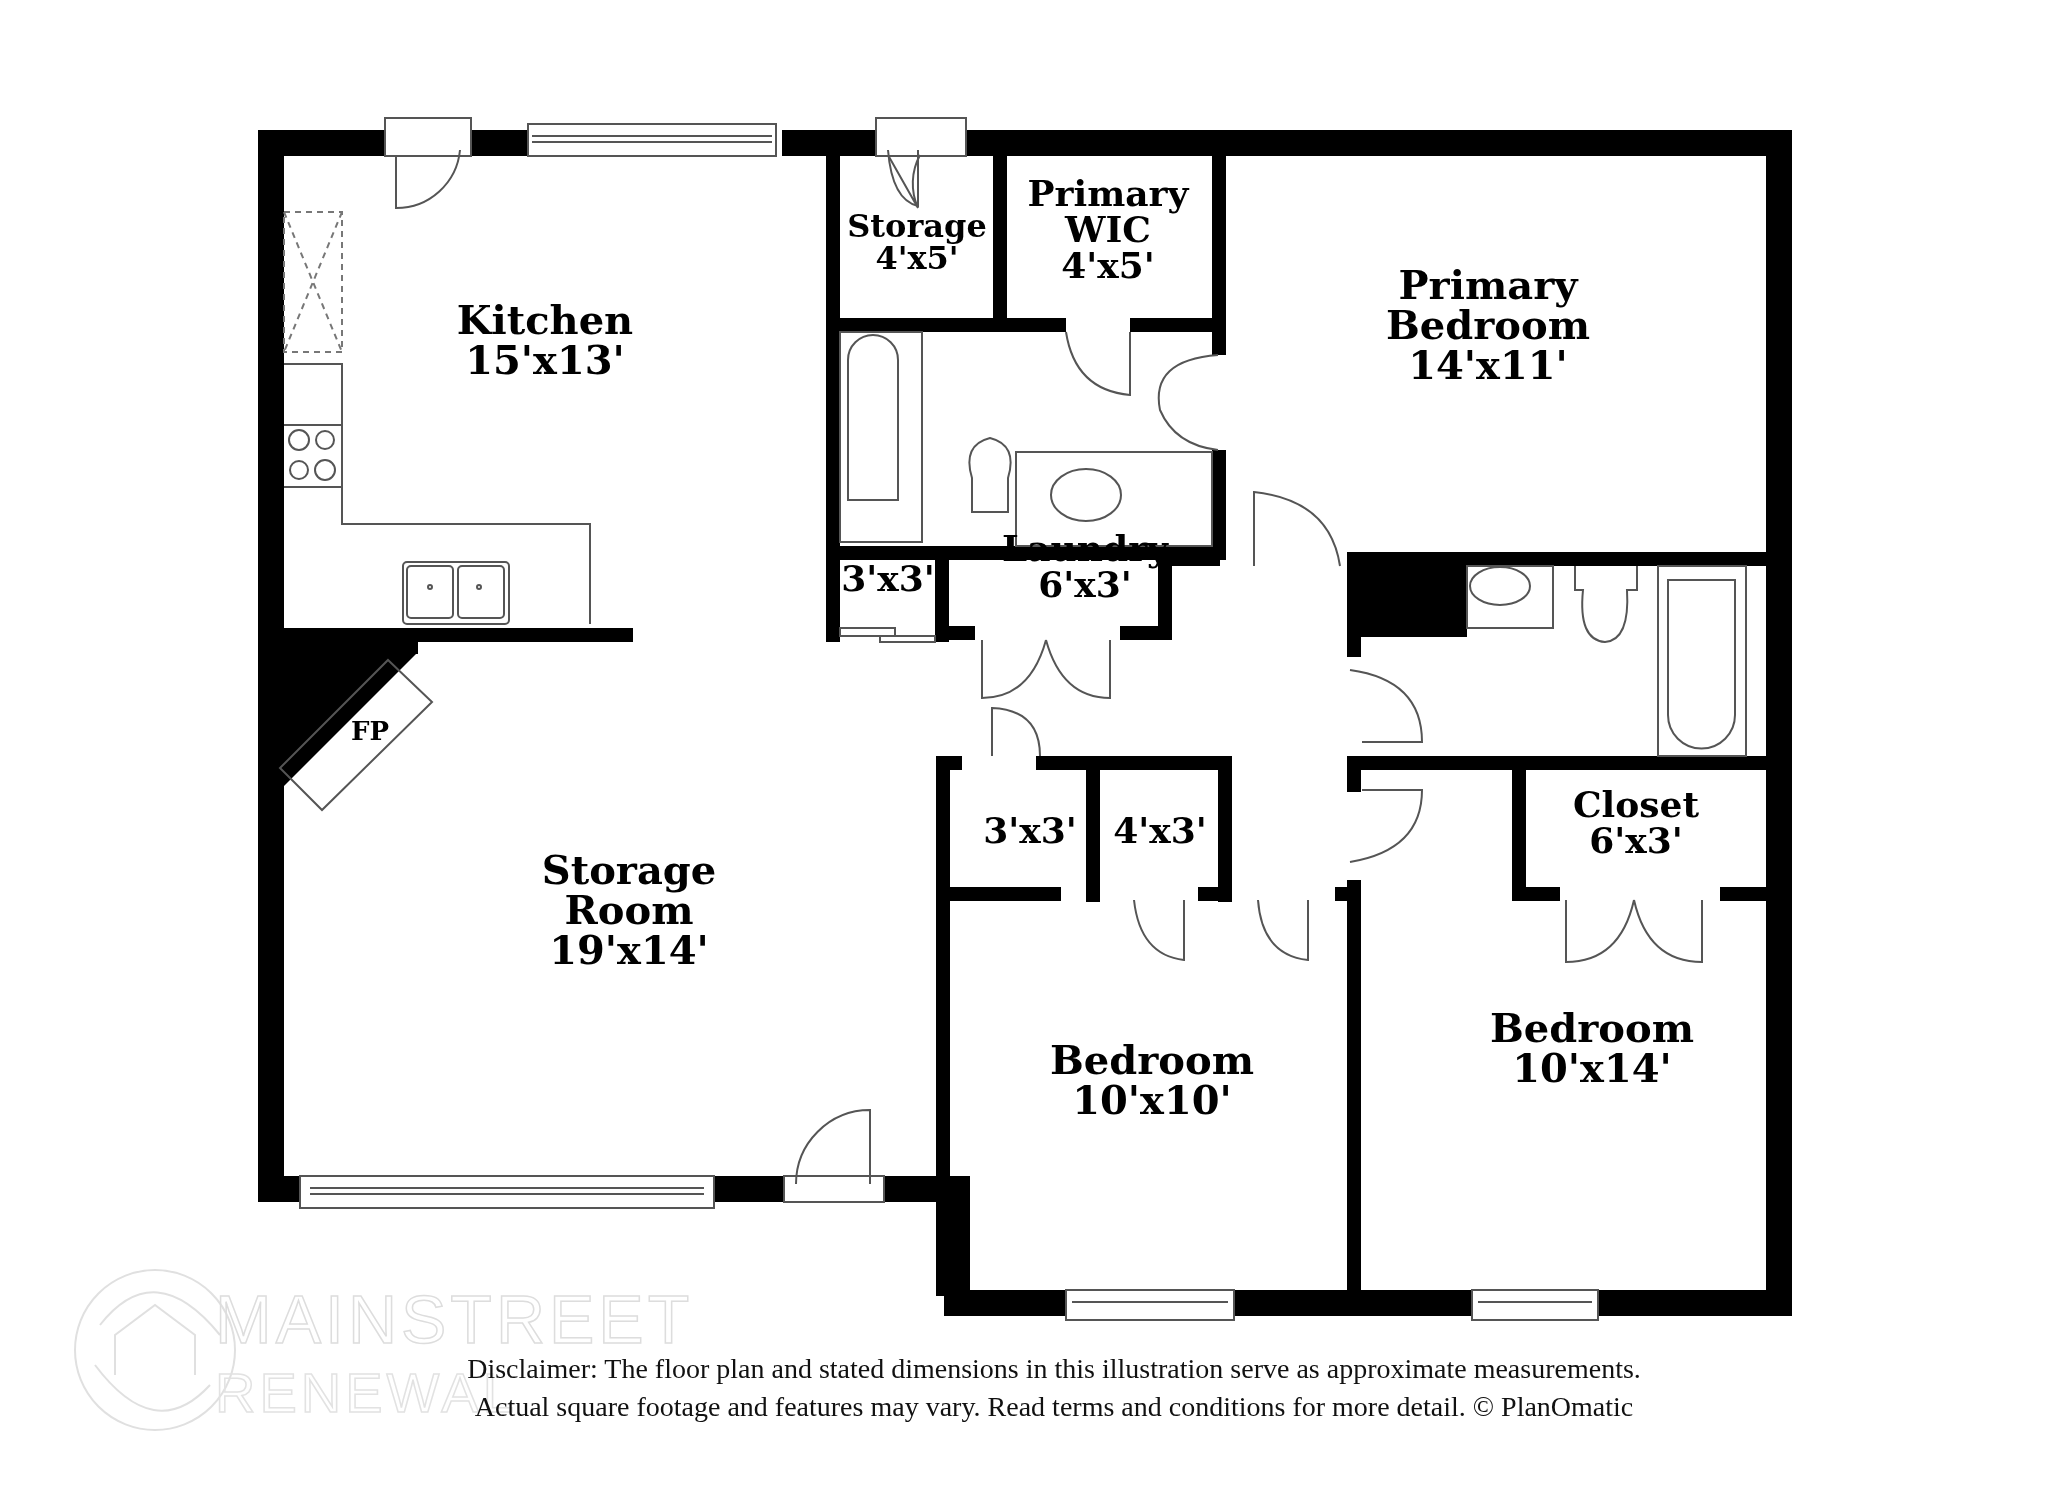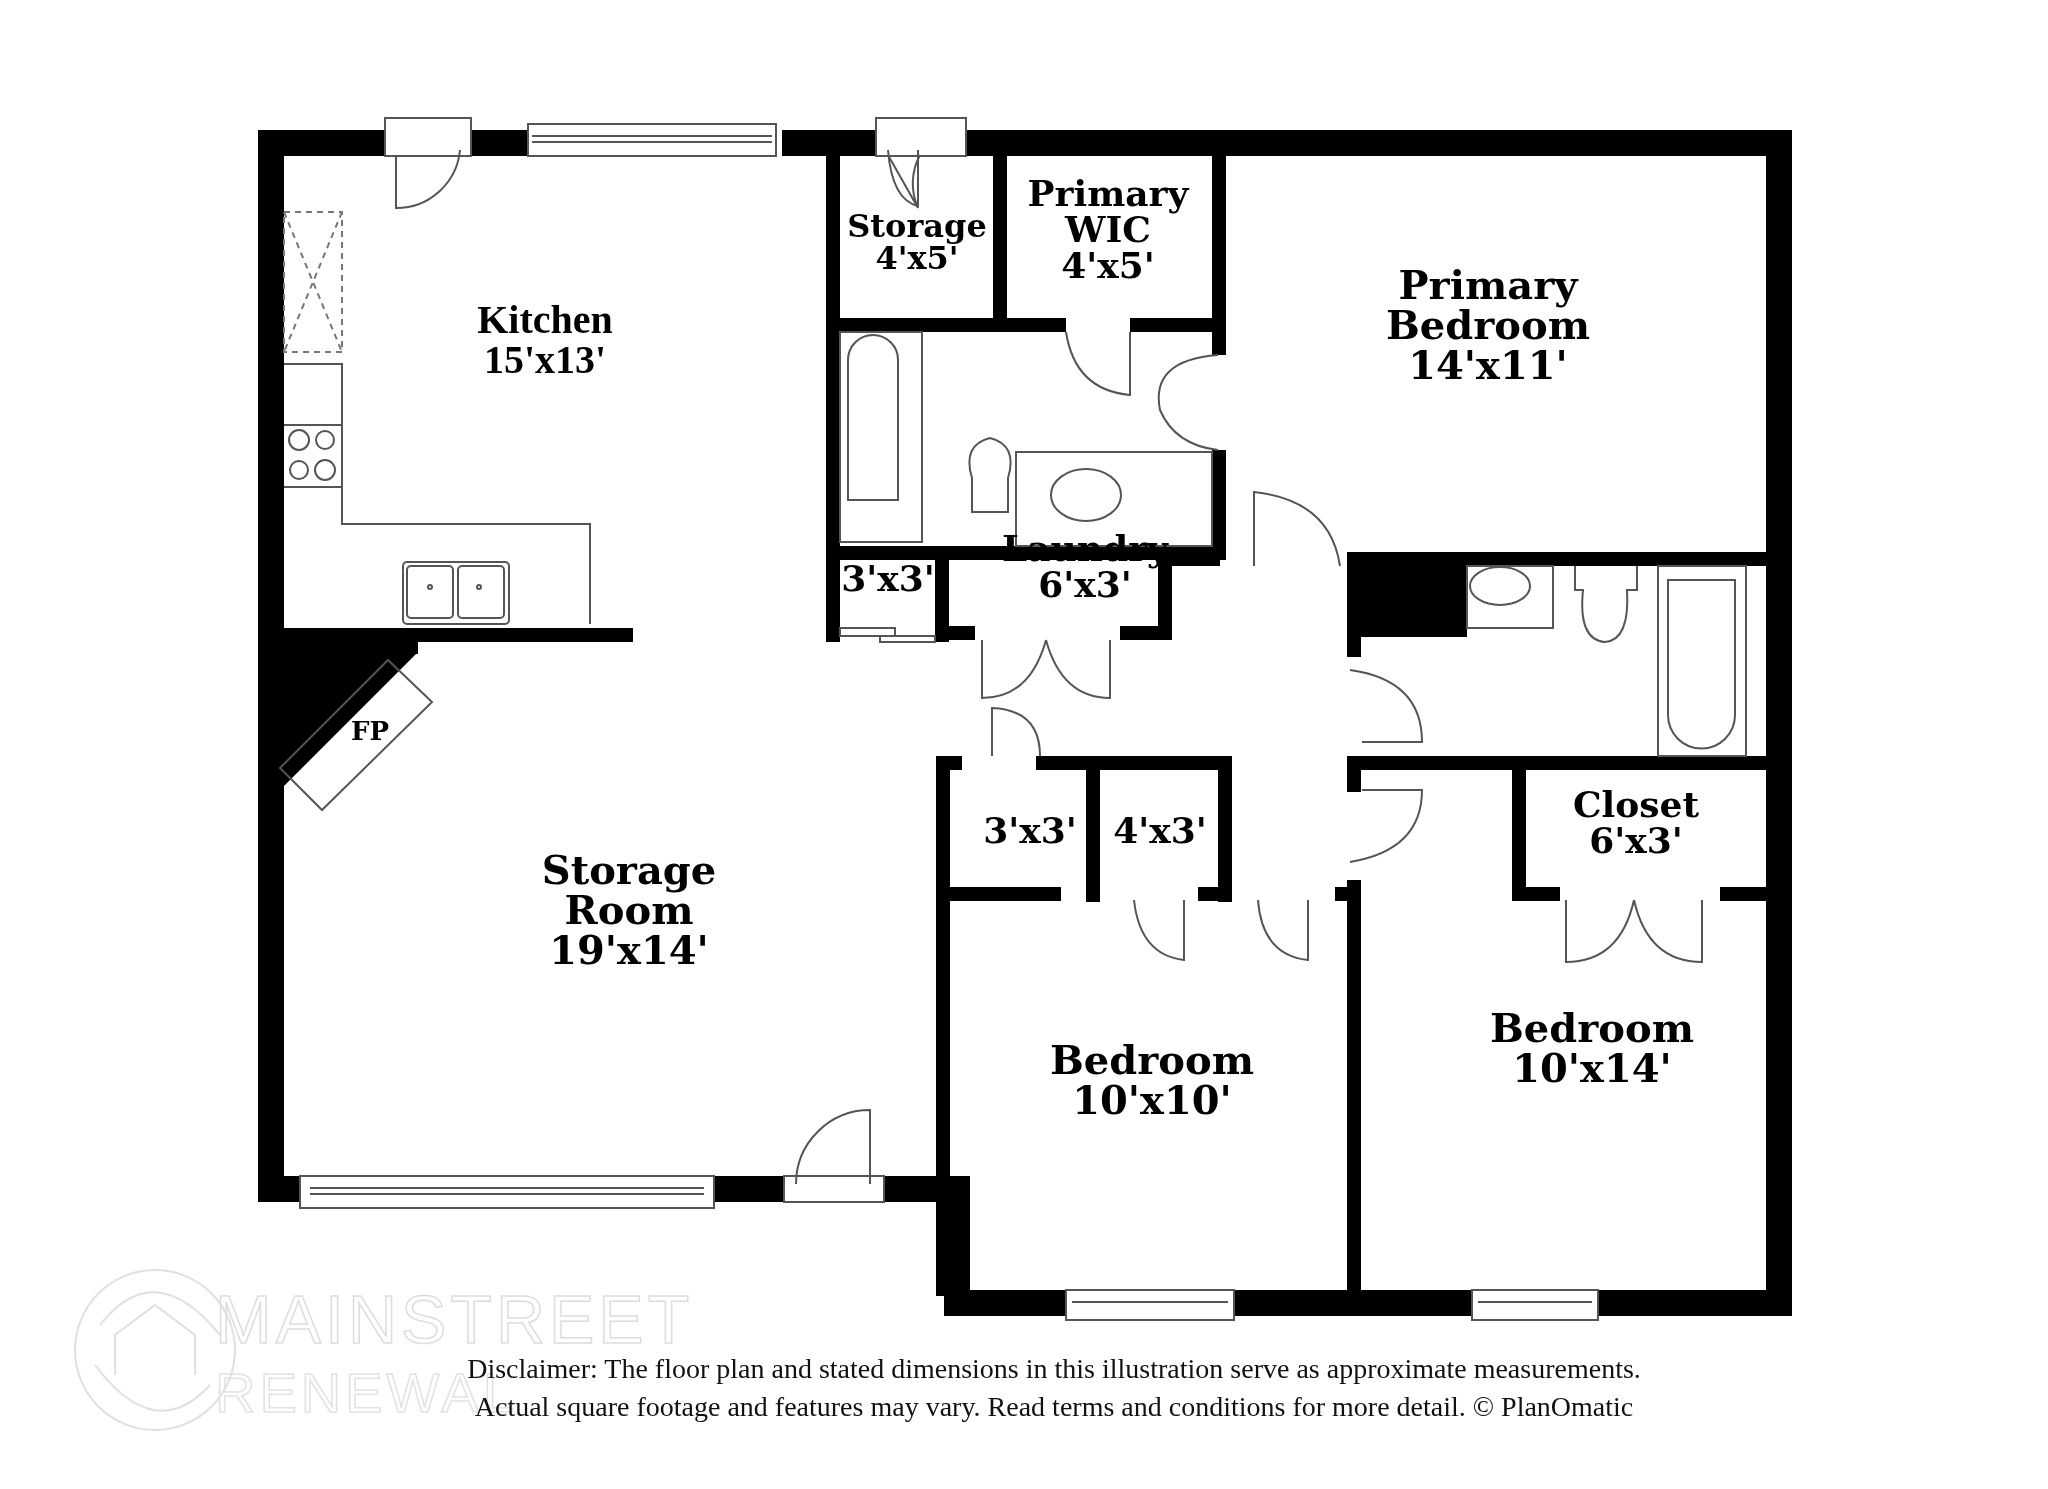--- a/index.html
+++ b/index.html
@@ -198,21 +198,21 @@
     <rect class="thin" x="1467" y="566" width="86" height="62"></rect>
     <ellipse class="thin" cx="1500" cy="586" rx="30" ry="19"></ellipse>
 
     <path class="thin" d="M1575 566 L1575 590 L1583 590 Q1578 640 1605 642 Q1630 640 1627 590 L1637 590 L1637 566"></path>
 
     <rect class="thin" x="1658" y="566" width="88" height="190"></rect>
     <path class="thin" d="M1668 580 L1735 580 L1735 715 A33 33 0 0 1 1668 715 Z"></path>
   </g>
 </svg>
 
-<div class="lbl big" style="left:545px; top:300px;font-family:Liberation Serif, serif;">
+<div class="lbl big" style="left:545px; top:300px;">
   <span>Kitchen</span>
   <span>15'x13'</span>
 </div>
 <div class="lbl sm" style="left:917px; top:210px;">
   <span>Storage</span>
   <span>4'x5'</span>
 </div>
 <div class="lbl mid" style="left:1108px; top:175px;">
   <span>Primary</span>
   <span>WIC</span>

